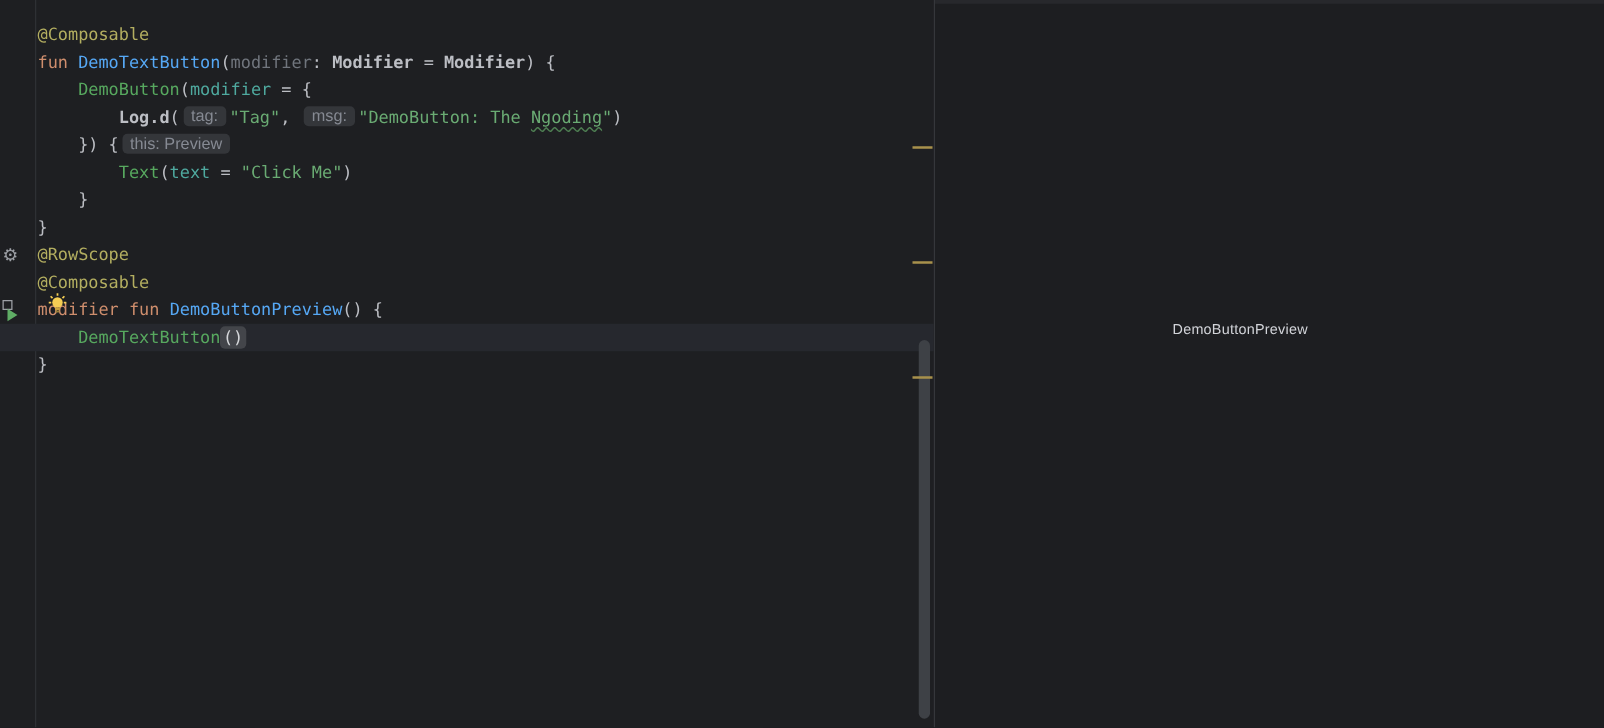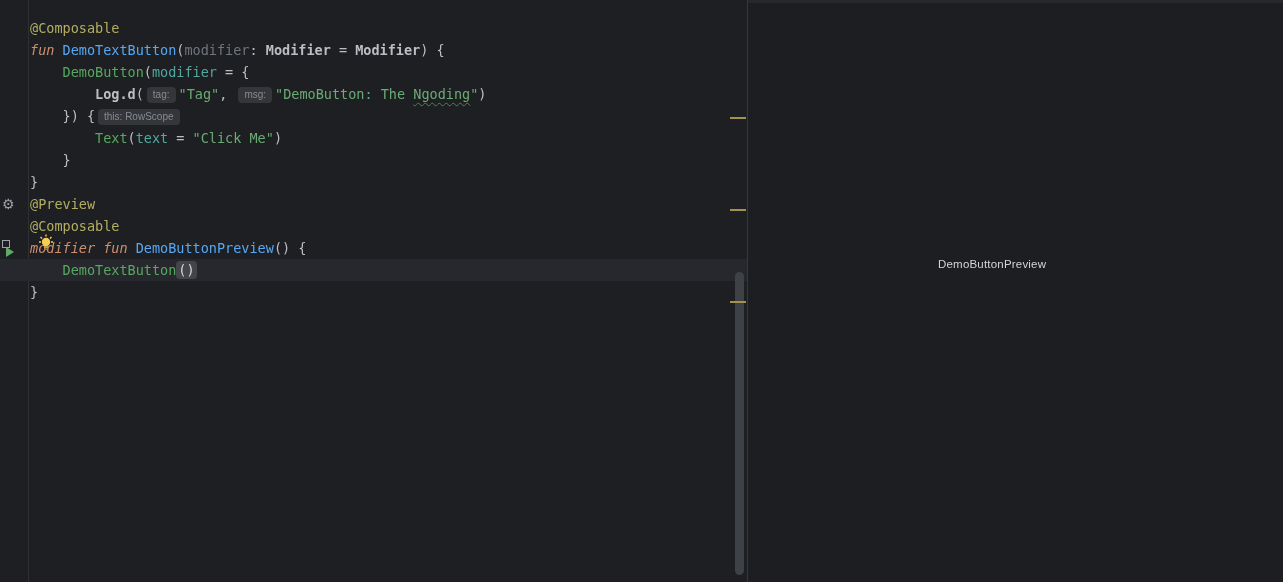--- a/index.html
+++ b/index.html
@@ -18,31 +18,31 @@
   body{position:relative;font-family:"Liberation Sans",sans-serif;}
 
   .editor-pane{position:absolute;left:0;top:0;width:747px;height:582px;background:var(--editor-bg);}
   .gutter-separator{position:absolute;left:28px;top:0;width:1px;height:582px;background:var(--gutter-line);}
 
   .code-lines{position:absolute;left:0;top:17px;width:747px;}
   .row{position:relative;height:22px;display:flex;align-items:center;width:747px;}
   .row.cur{background:var(--current-line);}
   .code{padding-left:30px;white-space:pre;font-family:"DejaVu Sans Mono",monospace;font-size:13.5px;line-height:22px;color:var(--default-text);}
   .tk-ann{color:var(--annotation);}
-  .tk-kw{color:var(--keyword);font-style:italic;}
+  .tk-kw{color:var(--keyword);}
   .tk-decl{color:var(--declaration);}
   .tk-comp{color:var(--composable-call);}
   .tk-arg{color:var(--named-argument);}
   .tk-str{color:var(--string);}
   .tk-strtypo{color:var(--string);text-decoration:underline wavy var(--typo-underline);text-decoration-thickness:1px;text-underline-offset:3px;}
   .tk-def{color:var(--default-text);}
   .tk-defb{color:var(--default-text);font-weight:bold;}
   .tk-dim{color:var(--unused-param);}
   .tk-box{color:#D5D7DA;background:var(--brace-match-bg);border-radius:4px;padding:1px 2px;}
-  .tk-hint{display:inline-block;background:var(--hint-bg);color:var(--hint-text);font-family:"Liberation Sans",sans-serif;font-size:10px;line-height:14px;border-radius:4px;padding:1px 6px;margin:0 3px;vertical-align:1px;}
+  .tk-hint{display:inline-block;background:var(--hint-bg);color:var(--hint-text);font-family:"Liberation Sans",sans-serif;font-size:13px;line-height:14px;border-radius:4px;padding:1px 6px;margin:0 3px;vertical-align:1px;}
 
   .g-gear{position:absolute;left:2px;top:50%;transform:translateY(-50%);color:var(--gutter-icon);font-size:14px;line-height:14px;cursor:pointer;}
   .g-run{position:absolute;left:0;top:50%;transform:translateY(-50%);width:17px;height:18px;cursor:pointer;}
   .g-run .sq{position:absolute;left:2px;top:1px;width:8px;height:8px;border:1px solid var(--gutter-icon);}
   .g-run .tri{position:absolute;left:6px;top:8px;width:0;height:0;border-left:8px solid var(--run-triangle);border-top:5px solid transparent;border-bottom:5px solid transparent;}
 
   .bulb-icon{position:absolute;left:38px;top:234px;width:16px;height:17px;}
   .editor-scrollbar{position:absolute;left:735px;top:272px;width:9px;height:303px;background:var(--scrollbar-thumb);border-radius:5px;}
   .stripe-mark{position:absolute;left:730px;width:16px;height:2px;background:var(--stripe-mark);}
 
@@ -64,34 +64,34 @@
       <div class="row">
         <span class="code"><span class="tk-kw">fun </span><span class="tk-decl">DemoTextButton</span><span class="tk-def">(</span><span class="tk-dim">modifier</span><span class="tk-def">: </span><span class="tk-defb">Modifier</span><span class="tk-def"> = </span><span class="tk-defb">Modifier</span><span class="tk-def">) {</span></span>
       </div>
       <div class="row">
         <span class="code"><span class="tk-def">    </span><span class="tk-comp">DemoButton</span><span class="tk-def">(</span><span class="tk-arg">modifier</span><span class="tk-def"> = {</span></span>
       </div>
       <div class="row">
         <span class="code"><span class="tk-def">        </span><span class="tk-defb">Log.d</span><span class="tk-def">(</span><span class="tk-hint">tag:</span><span class="tk-str">"Tag"</span><span class="tk-def">, </span><span class="tk-hint">msg:</span><span class="tk-str">"DemoButton: The </span><span class="tk-strtypo">Ngoding</span><span class="tk-str">"</span><span class="tk-def">)</span></span>
       </div>
       <div class="row">
-        <span class="code"><span class="tk-def">    </span><span class="tk-def">}) {</span><span class="tk-hint">this: RowScope</span></span>
+        <span class="code"><span class="tk-def">    </span><span class="tk-def">}) {</span><span class="tk-hint">this: Preview</span></span>
       </div>
       <div class="row">
         <span class="code"><span class="tk-def">        </span><span class="tk-comp">Text</span><span class="tk-def">(</span><span class="tk-arg">text</span><span class="tk-def"> = </span><span class="tk-str">"Click Me"</span><span class="tk-def">)</span></span>
       </div>
       <div class="row">
         <span class="code"><span class="tk-def">    }</span></span>
       </div>
       <div class="row">
         <span class="code"><span class="tk-def">}</span></span>
       </div>
       <div class="row">
         <span class="g-gear">⚙</span>
-        <span class="code"><span class="tk-ann">@Preview</span></span>
+        <span class="code"><span class="tk-ann">@RowScope</span></span>
       </div>
       <div class="row">
         <span class="code"><span class="tk-ann">@Composable</span></span>
       </div>
       <div class="row">
         <span class="g-run">
           <i class="sq"></i>
           <i class="tri"></i>
         </span>
         <span class="code"><span class="tk-kw">modifier</span><span class="tk-def"> </span><span class="tk-kw">fun</span><span class="tk-def"> </span><span class="tk-decl">DemoButtonPreview</span><span class="tk-def">() {</span></span>

